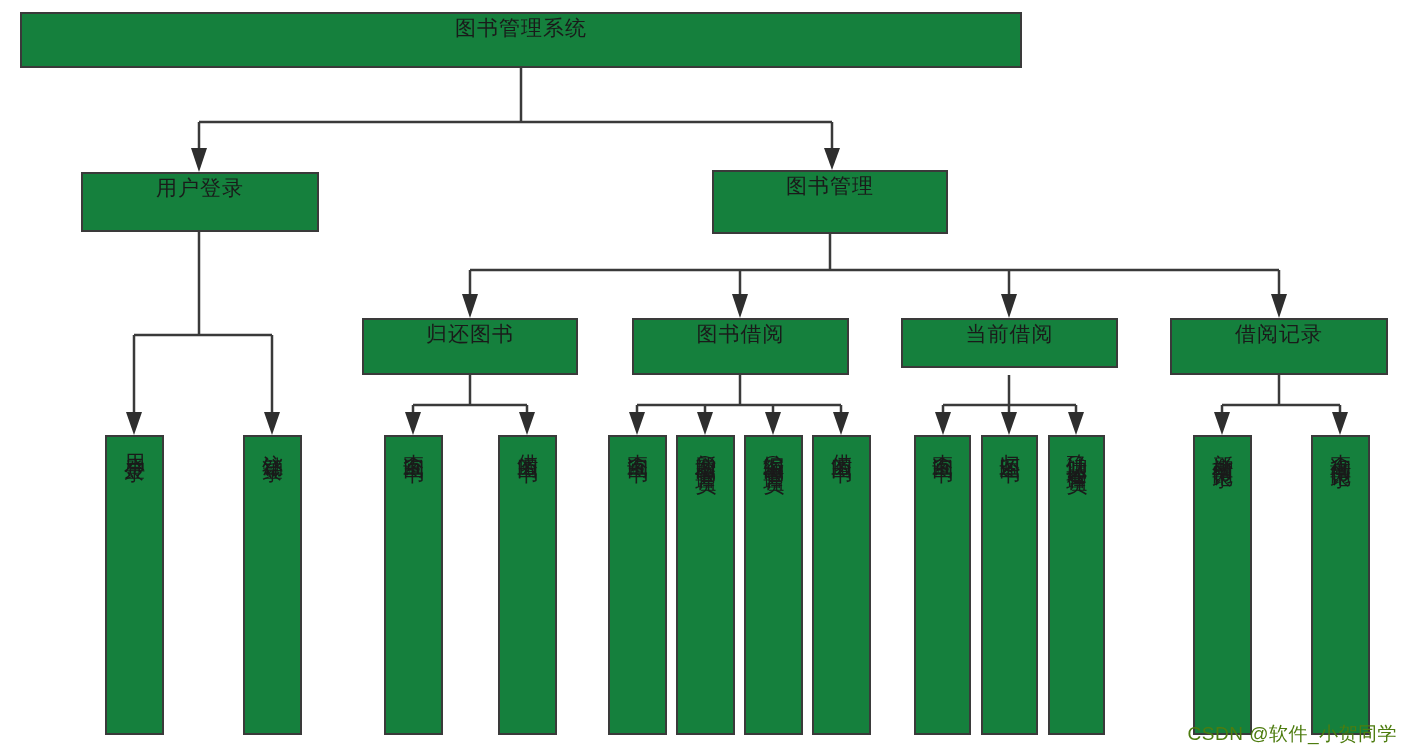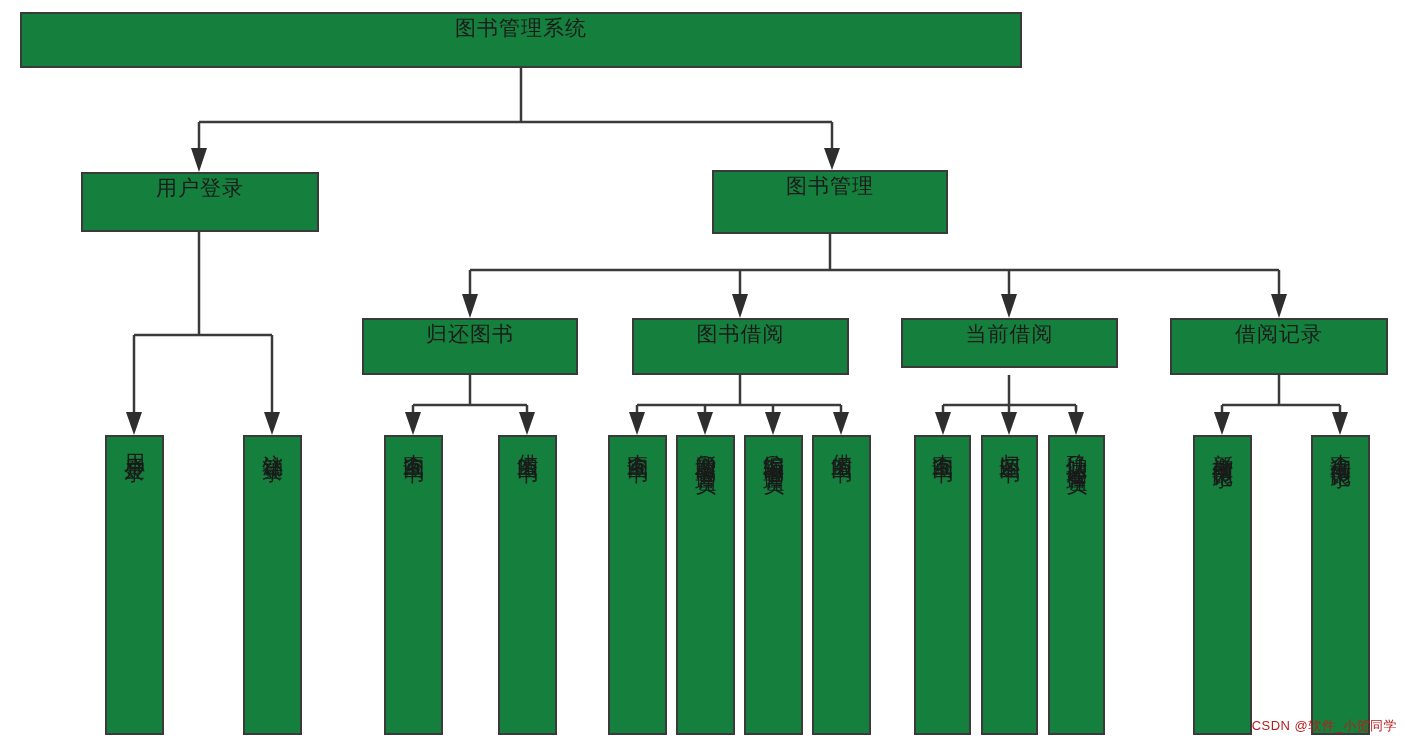--- a/index.html
+++ b/index.html
@@ -34,23 +34,23 @@
     text-orientation:upright;
     line-height:1.08;
     letter-spacing:3px;
     white-space:nowrap;
     display:block;
   }
   .node .hlabel{display:block;white-space:nowrap;}
   svg.links{position:absolute;left:0;top:0;width:1405px;height:747px;pointer-events:none;}
   .watermark{
     position:absolute;
-    right:8px;bottom:12px;
-    font-size:13px;
-    color:#b91c1c;
+    right:8px;bottom:0;
+    font-size:19px;
+    color:#4d7c0f;
     letter-spacing:0.5px;
     white-space:nowrap;
   }
 </style>
 </head>
 <body>
 
 <div id="diagram">
 
   <svg class="links" viewBox="0 0 1405 747">

